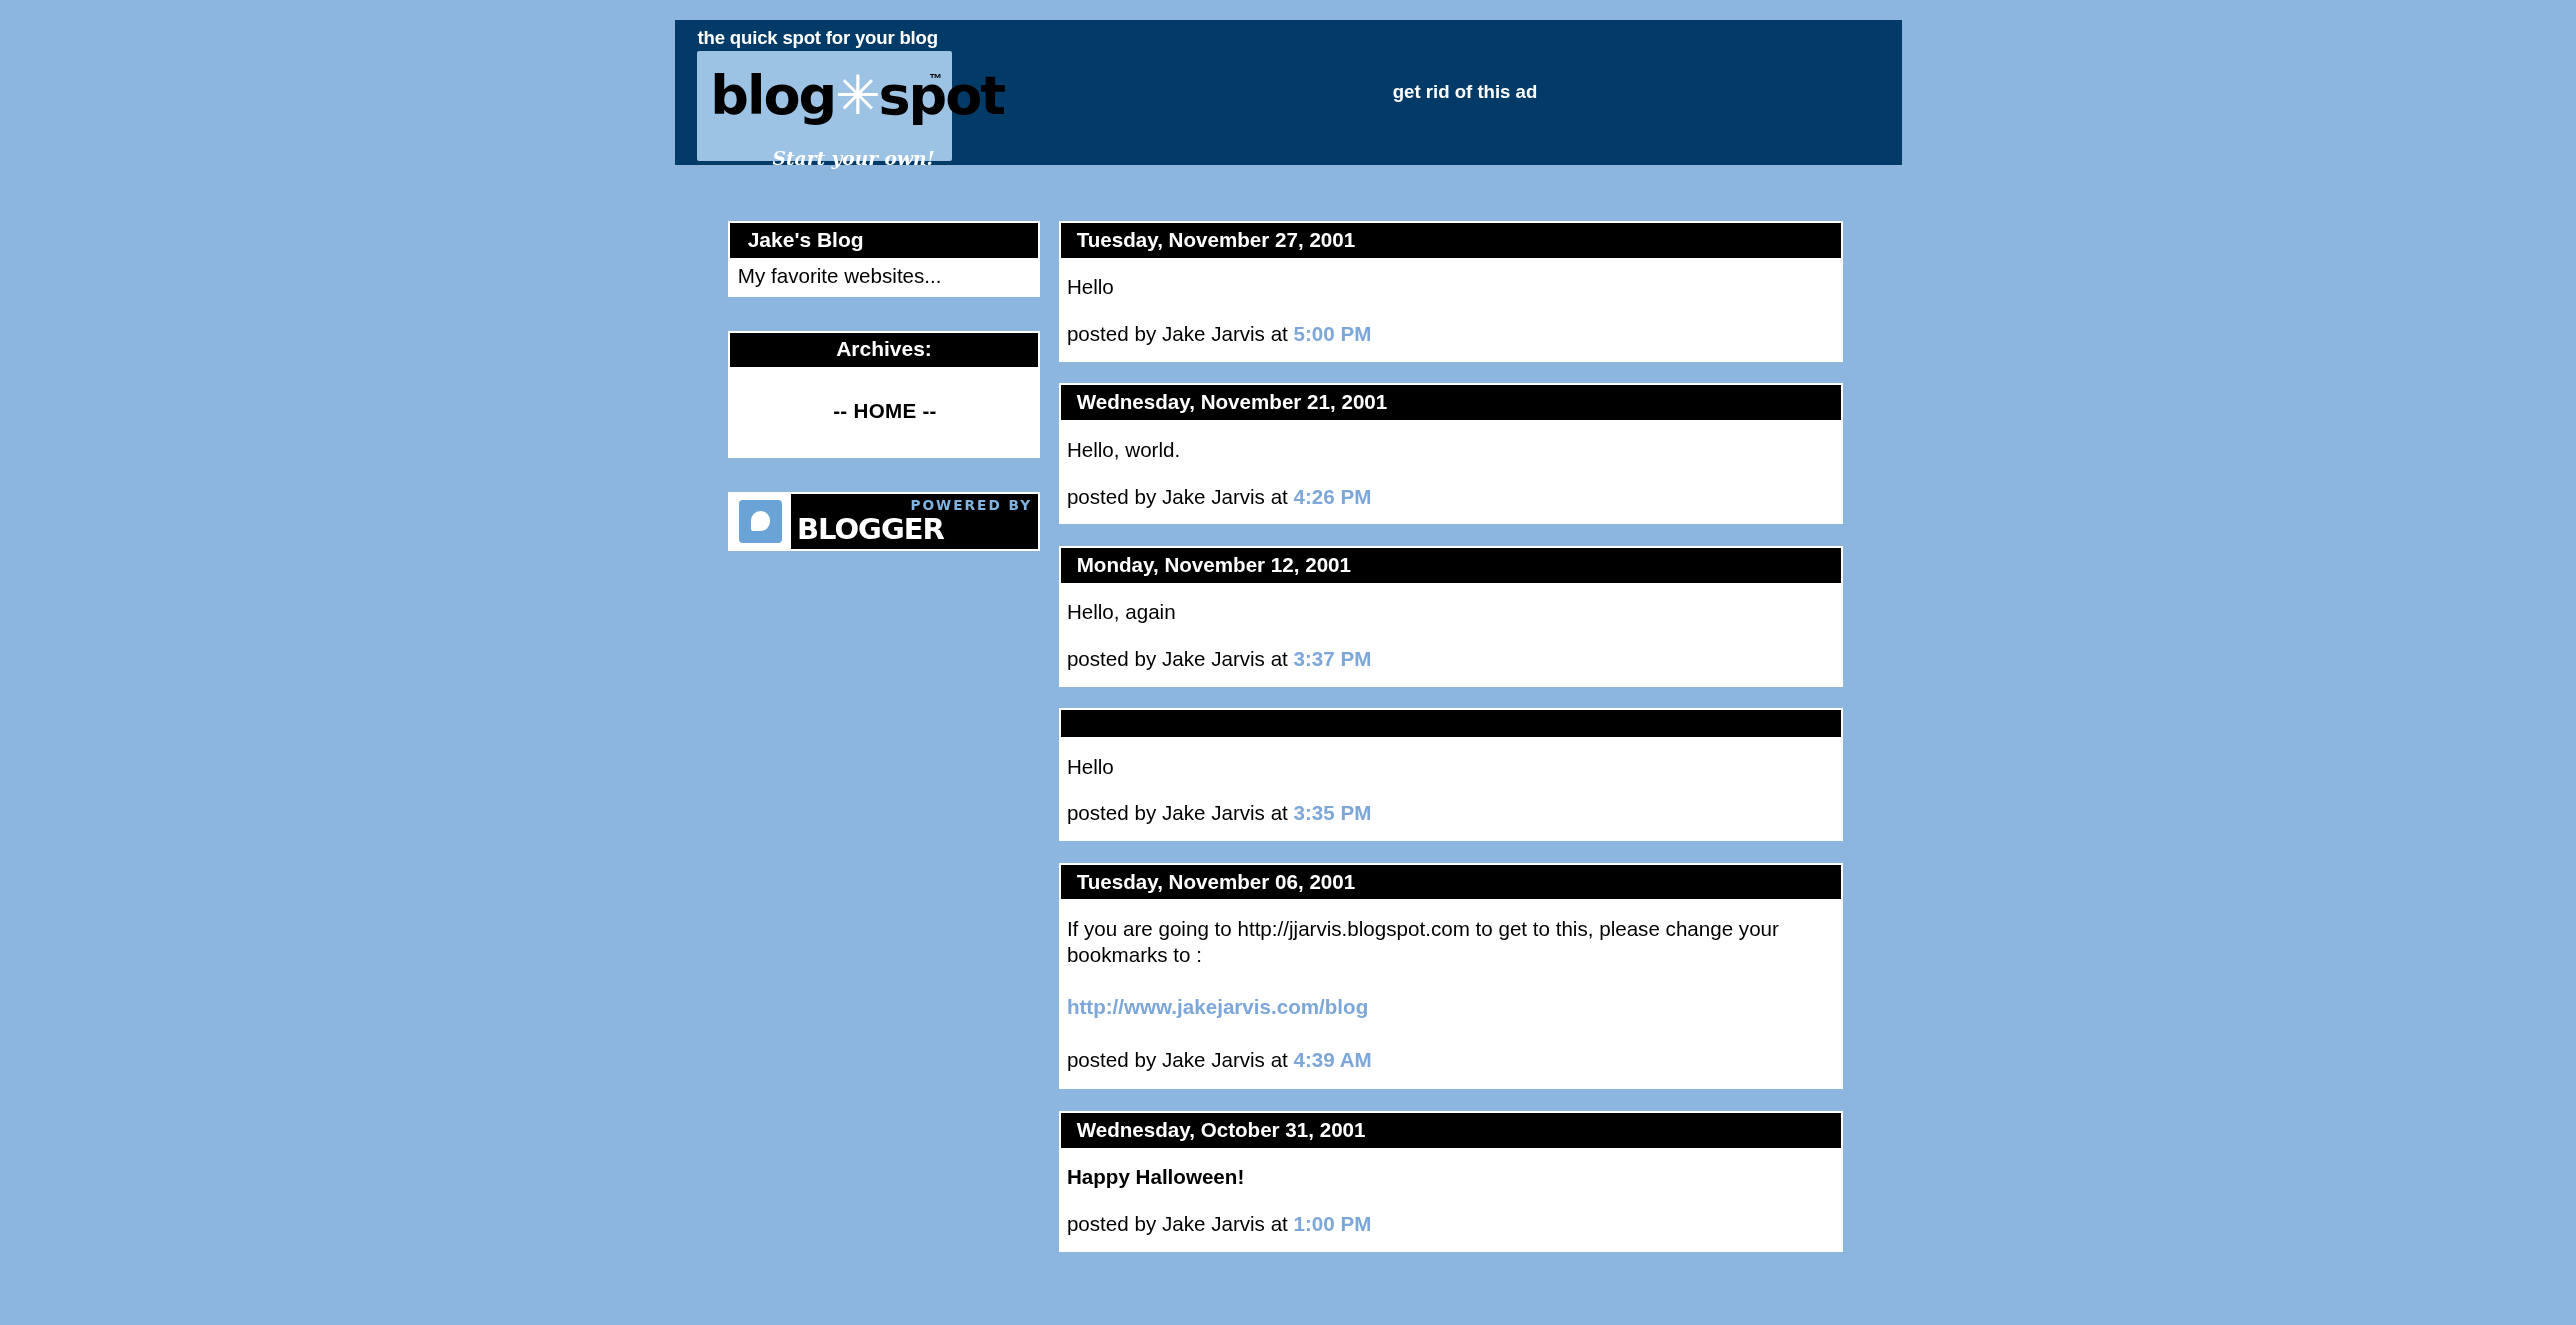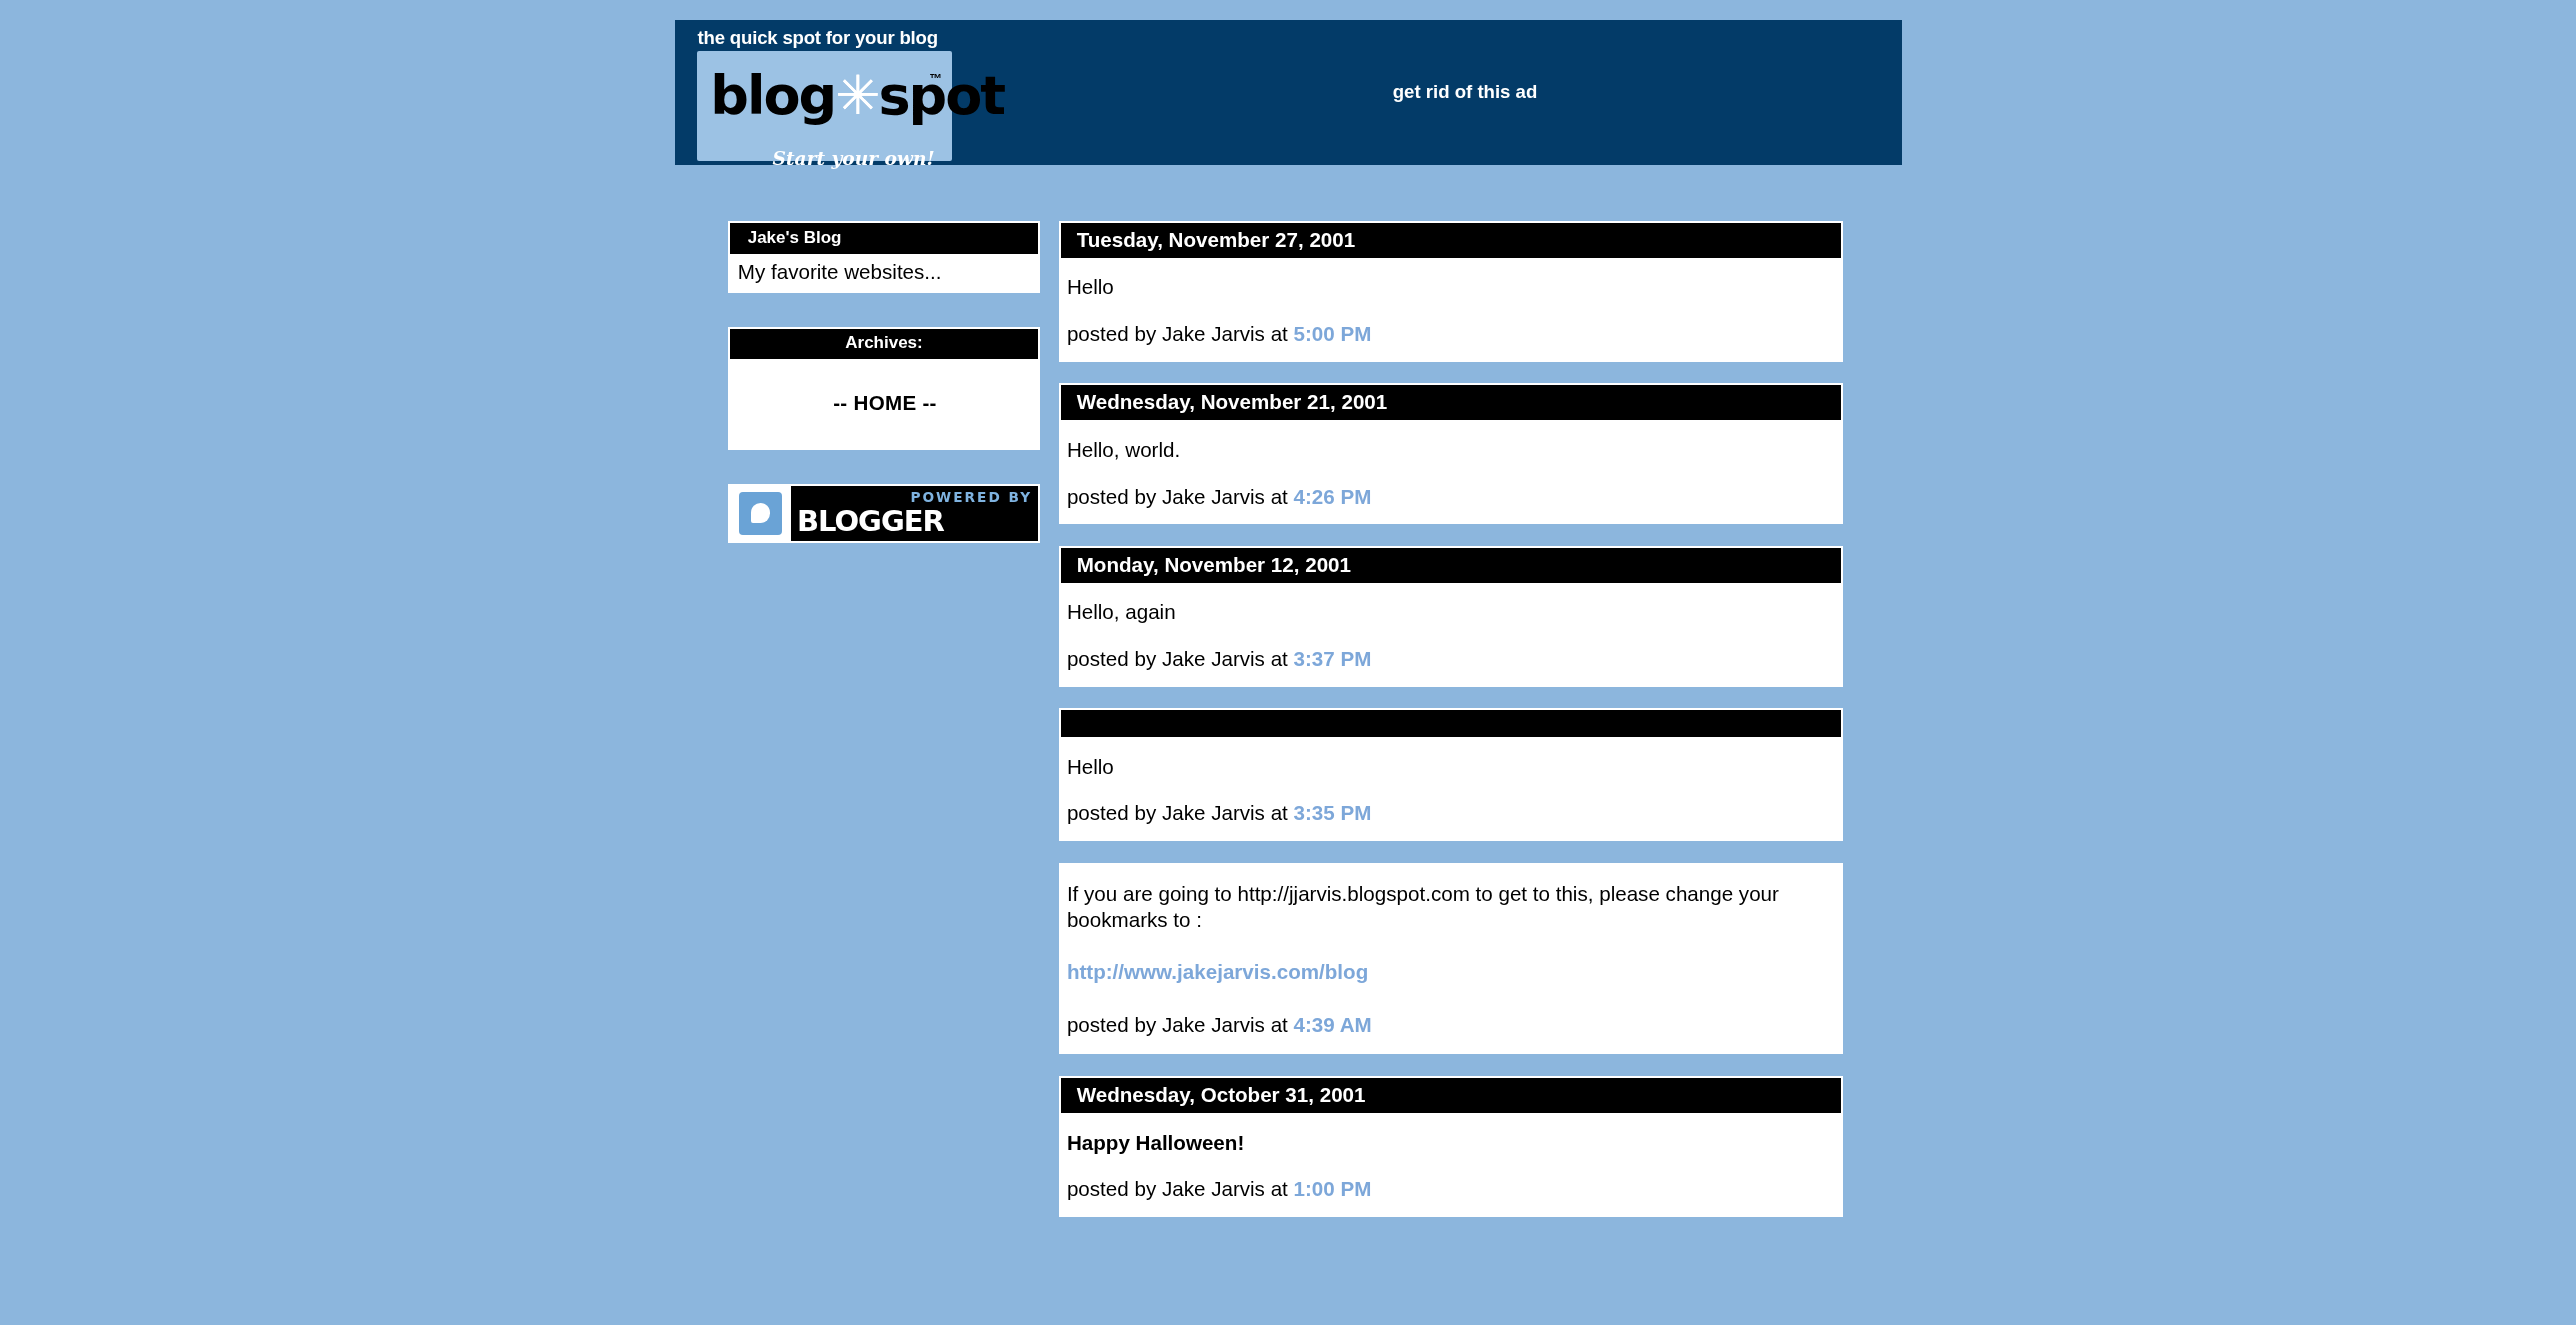--- a/index.html
+++ b/index.html
@@ -113,21 +113,21 @@
   }
   .panel {
     border: 2.9px solid #ffffff;
     background: #ffffff;
     margin-bottom: 34px;
   }
   .panel-head {
     background: #000000;
     color: #ffffff;
     font-weight: bold;
-    font-size: 17px;
+    font-size: 21px;
     padding: 4.9px 0 5.9px 17.7px;
   }
   .panel-head.center {
     text-align: center;
     padding-left: 0;
   }
   .panel-body {
     background: #ffffff;
     color: #000000;
     font-size: 20.6px;
@@ -345,20 +345,21 @@
       <div class="post-body">
         <p class="post-text">Hello</p>
         <div class="post-footer">
           <span>posted by Jake Jarvis at</span>
           <a class="post-time" href="#">3:35 PM</a>
         </div>
       </div>
     </div>
 
     <div class="post">
+      <div class="post-date">Tuesday, November 06, 2001</div>
       <div class="post-body tall">
         <p class="post-text">If you are going to http://jjarvis.blogspot.com to get to this, please change your bookmarks to :</p>
         <div class="post-link-line">
           <a class="post-link" href="#">http://www.jakejarvis.com/blog</a>
         </div>
         <div class="post-footer">
           <span>posted by Jake Jarvis at</span>
           <a class="post-time" href="#">4:39 AM</a>
         </div>
       </div>

